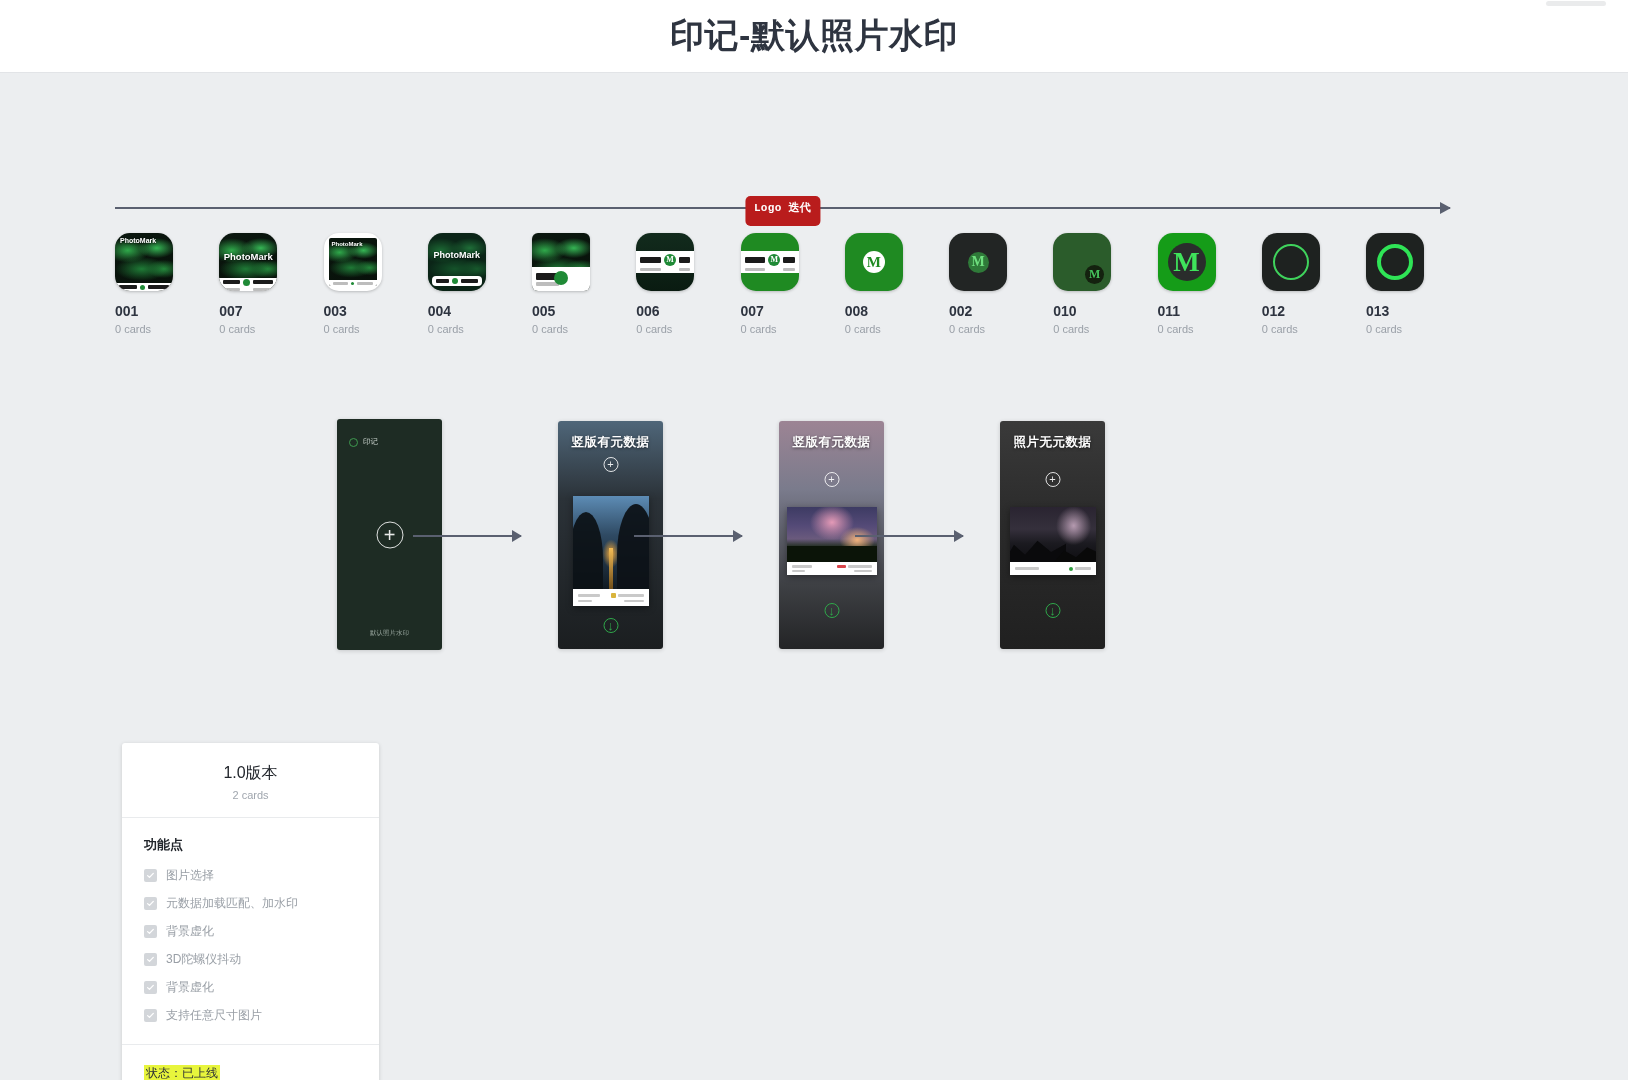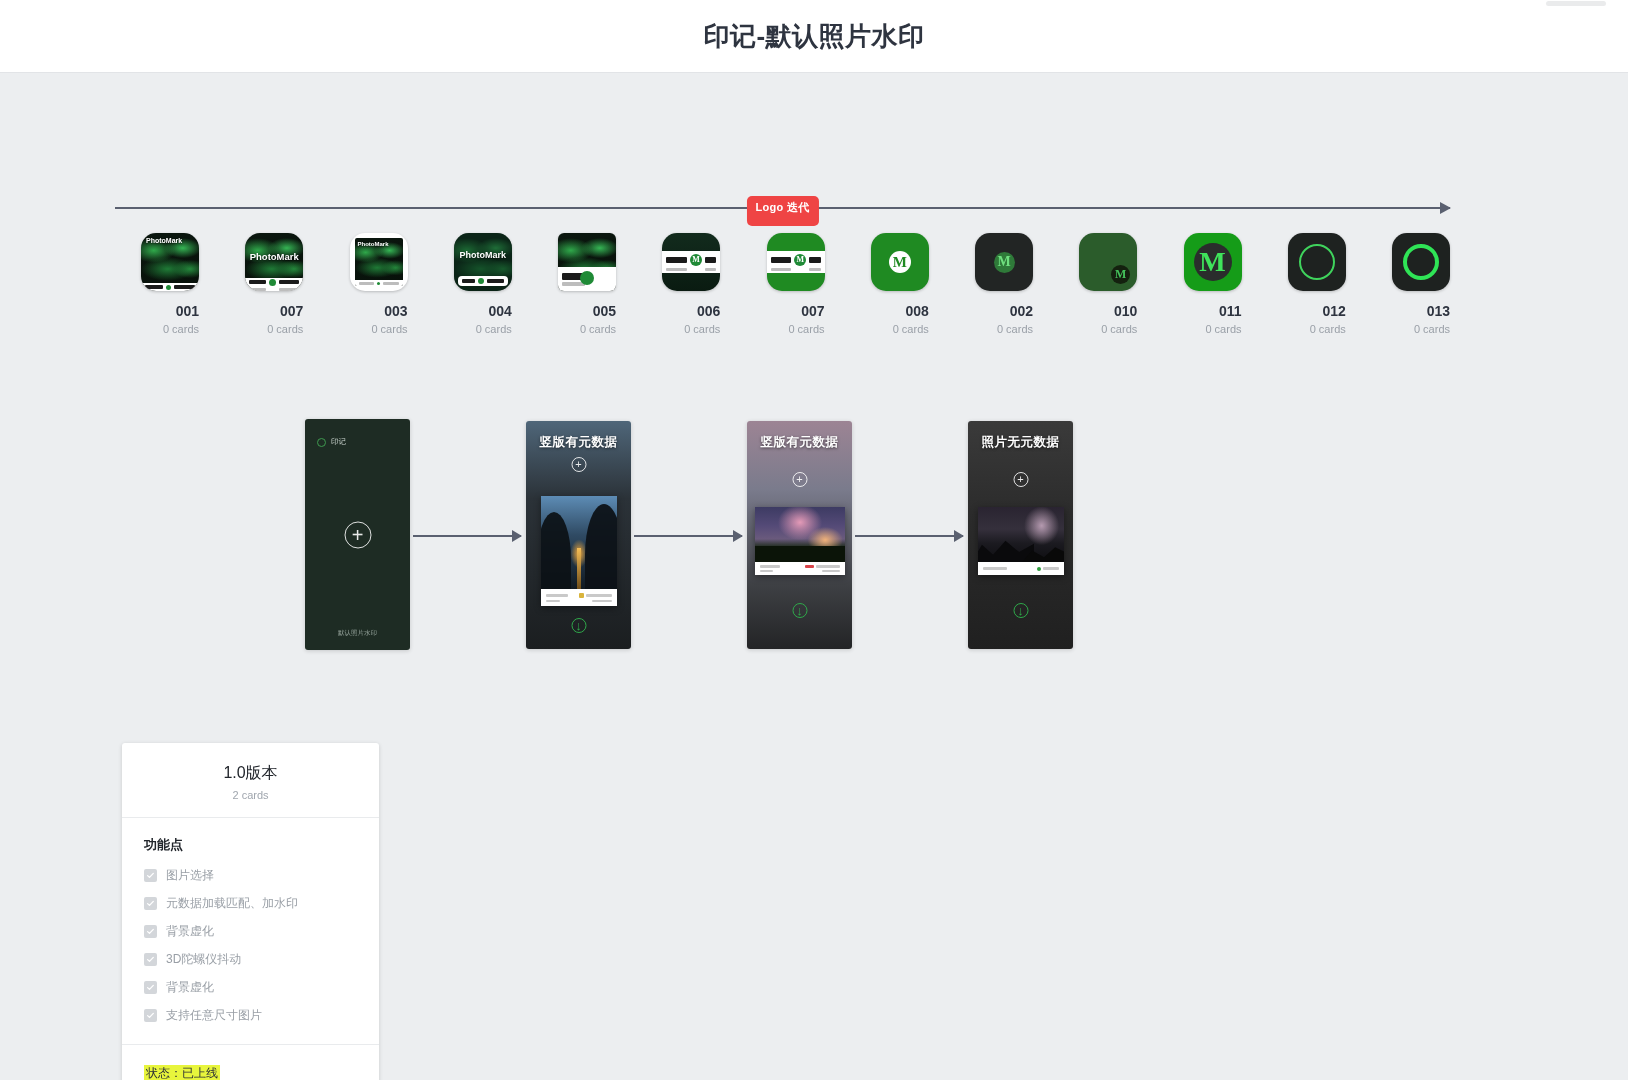--- a/index.html
+++ b/index.html
@@ -11,21 +11,21 @@
   }
 
   
   #header {
     height: 72px;
     background: #ffffff;
     display: flex; align-items: center; justify-content: center;
     position: relative;
   }
   #page-title {
-    font-size: 26px;
+    font-size: 34px;
     font-weight: 700;
     color: #2e3440;
     letter-spacing: 0.5px;
   }
   #top-scrollbar {
     position: absolute;
     top: 1px; right: 22px;
     width: 60px; height: 5px;
     border-radius: 3px;
     background: #d8dadd;
@@ -61,40 +61,41 @@
     right: -1px; top: 14px;
     width: 0; height: 0;
     border-top: 6px solid transparent;
     border-bottom: 6px solid transparent;
     border-left: 11px solid #5a6070;
   }
   #timeline-badge {
     position: absolute;
     left: 50%; top: 8px;
     transform: translateX(-50%);
-    background: #ef4444;
+    background: #b91c1c;
     color: #ffffff;
     font-size: 11px;
     font-weight: 700;
     padding: 4px 9px 11px;
     border-radius: 5px;
     white-space: nowrap;
     letter-spacing: .3px;
+    font-family: Liberation Mono, monospace;
   }
 
   #logo-row {
     display: flex;
     justify-content: space-between;
     margin-top: 21px;
   }
   .logo-item {
     width: 84px;
     display: flex;
     flex-direction: column;
-    align-items: flex-end;
+    align-items: flex-start;
   }
   .logo-tile {
     width: 58px; height: 58px;
     border-radius: 15px;
     overflow: hidden;
     position: relative;
     box-shadow: 0 1px 3px rgba(0,0,0,.22);
   }
   .logo-name {
     margin-top: 12px;
@@ -147,20 +148,21 @@
     border-style: solid;
   }
 
   
   #flow { position: absolute; left: 0; top: 0; width: 100%; height: 100%; }
   .phone {
     position: absolute;
     border-radius: 3px;
     overflow: hidden;
     box-shadow: 0 1px 4px rgba(0,0,0,.16);
+    margin-left: 32px;
   }
   .phone-title {
     position: absolute;
     left: 0; right: 0; top: 13px;
     text-align: center;
     color: #ffffff;
     font-size: 12.5px;
     font-weight: 700;
     text-shadow: 0 1px 3px rgba(0,0,0,.55);
     letter-spacing: .5px;

